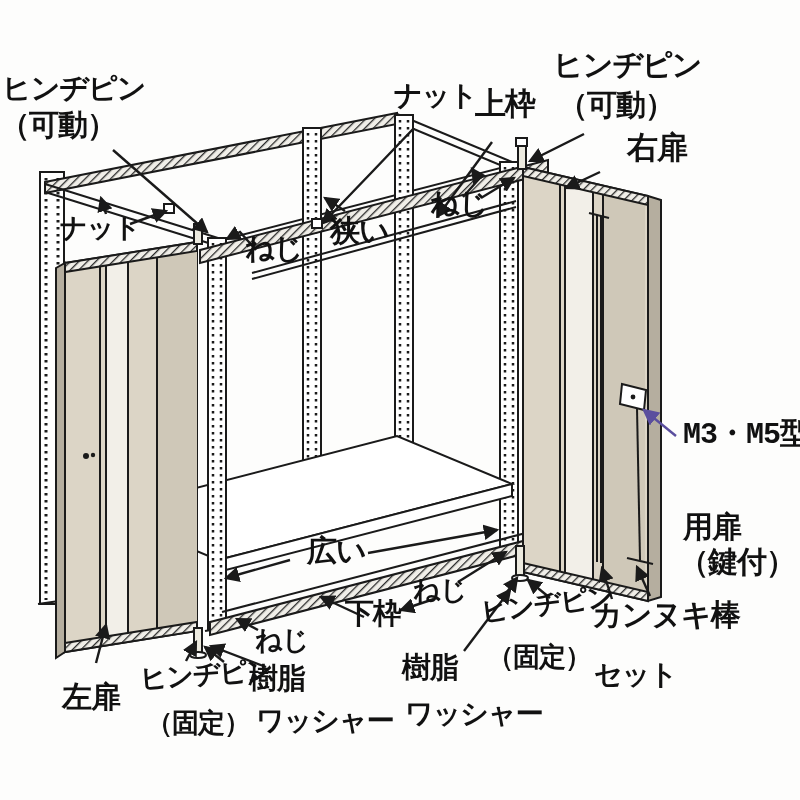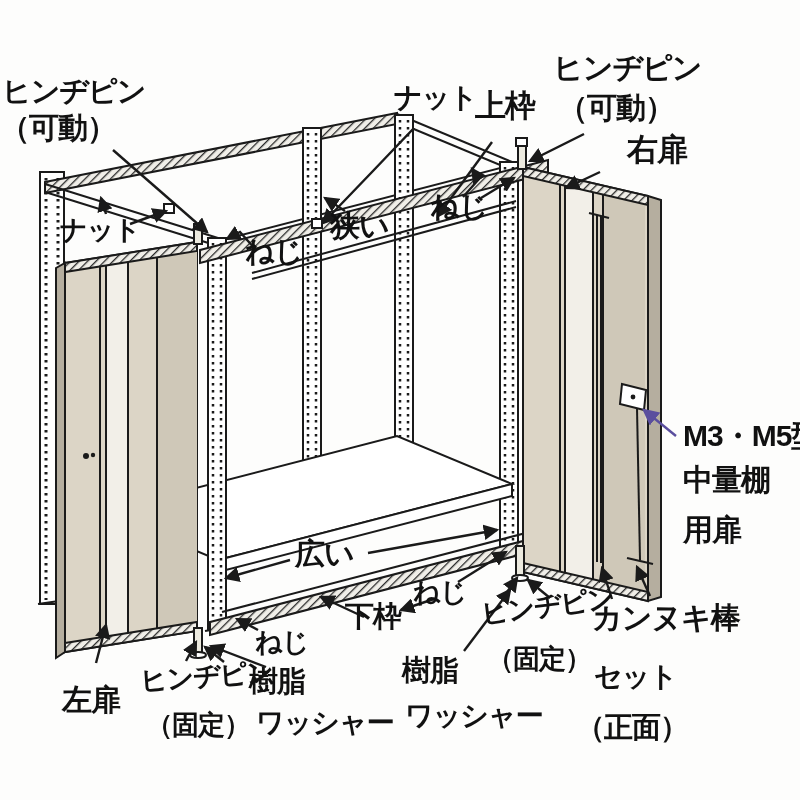--- a/index.html
+++ b/index.html
@@ -1,18 +1,18 @@
 <!DOCTYPE html>
 <html><head>
 <meta charset="utf-8">
 <style>
   html,body{margin:0;padding:0;background:#ffffff;}
   .stage{
     position:relative;width:800px;height:800px;background:#fdfdfc;overflow:hidden;
-    font-family:Liberation Sans, sans-serif;
+    font-family:Liberation Mono, monospace;
   }
   .stage svg{position:absolute;left:0;top:0;}
   .lbl{
     position:absolute;font-weight:bold;color:#111;line-height:1.05;
     white-space:nowrap;letter-spacing:-1px;
   }
   .fs27{font-size:27px;} .fs28{font-size:28px;} .fs29{font-size:29px;}
   .fs30{font-size:30px;} .fs31{font-size:31px;}
   .tilt7{transform:rotate(-7deg);transform-origin:left bottom;}
   .tilt4{transform:rotate(-4deg);transform-origin:left bottom;}
@@ -172,39 +172,38 @@
       <line x1="364" y1="617" x2="321" y2="597" marker-end="url(#arr)"></line>
       <line x1="464" y1="651" x2="510" y2="590" marker-end="url(#arr)"></line>
       <line x1="676" y1="436" x2="644" y2="410" stroke="#5a4e9e" marker-end="url(#arrp)"></line>
     </g>
   </svg>
 
   <div class="lbl fs29" style="left:2px;top:76px">ヒンヂピン</div>
   <div class="lbl fs30" style="left:0px;top:112px">（可動）</div>
   <div class="lbl fs27" style="left:60px;top:216px">ナット</div>
   <div class="lbl fs29" style="left:245px;top:236px">ねじ</div>
-  <div class="lbl fs30" style="left:330px;top:210px">狭い</div>
+  <div class="lbl fs30" style="left:330px;top:218px">狭い</div>
   <div class="lbl fs28" style="left:394px;top:83px">ナット</div>
   <div class="lbl fs31" style="left:475px;top:90px">上枠</div>
   <div class="lbl fs30" style="left:553px;top:52px">ヒンヂピン</div>
   <div class="lbl fs30" style="left:558px;top:92px">（可動）</div>
   <div class="lbl fs31" style="left:627px;top:134px">右扉</div>
   <div class="lbl fs29" style="left:430px;top:191px">ねじ</div>
 
   <div class="lbl fs30" style="left:683px;top:420px">M3・M5型</div>
-  <div class="lbl fs30" style="left:683px;top:464px">中量棚</div>
   <div class="lbl fs30" style="left:683px;top:514px">用扉</div>
-
-  <div class="lbl fs30" style="left:295px;top:538px">広い</div>
+  <div class="lbl fs30" style="left:679px;top:549px">（鍵付）</div>
+
+  <div class="lbl fs30" style="left:307px;top:538px">広い</div>
   <div class="lbl fs27" style="left:413px;top:578px">ねじ</div>
   <div class="lbl fs27 tilt7" style="left:483px;top:600px">ヒンヂピン</div>
   <div class="lbl fs27" style="left:487px;top:645px">（固定）</div>
   <div class="lbl fs30" style="left:592px;top:602px">カンヌキ棒</div>
   <div class="lbl fs28" style="left:594px;top:662px">セット</div>
-  <div class="lbl fs29" style="left:576px;top:712px">（正面）</div>
 
   <div class="lbl fs30" style="left:62px;top:684px">左扉</div>
   <div class="lbl fs27 tilt4" style="left:141px;top:667px">ヒンヂピン</div>
   <div class="lbl fs27" style="left:146px;top:711px">（固定）</div>
   <div class="lbl fs27" style="left:255px;top:628px">ねじ</div>
   <div class="lbl fs29" style="left:249px;top:666px">樹脂</div>
   <div class="lbl fs28" style="left:256px;top:708px">ワッシャー</div>
   <div class="lbl fs29" style="left:345px;top:601px">下枠</div>
   <div class="lbl fs29" style="left:402px;top:655px">樹脂</div>
   <div class="lbl fs28" style="left:405px;top:701px">ワッシャー</div>

